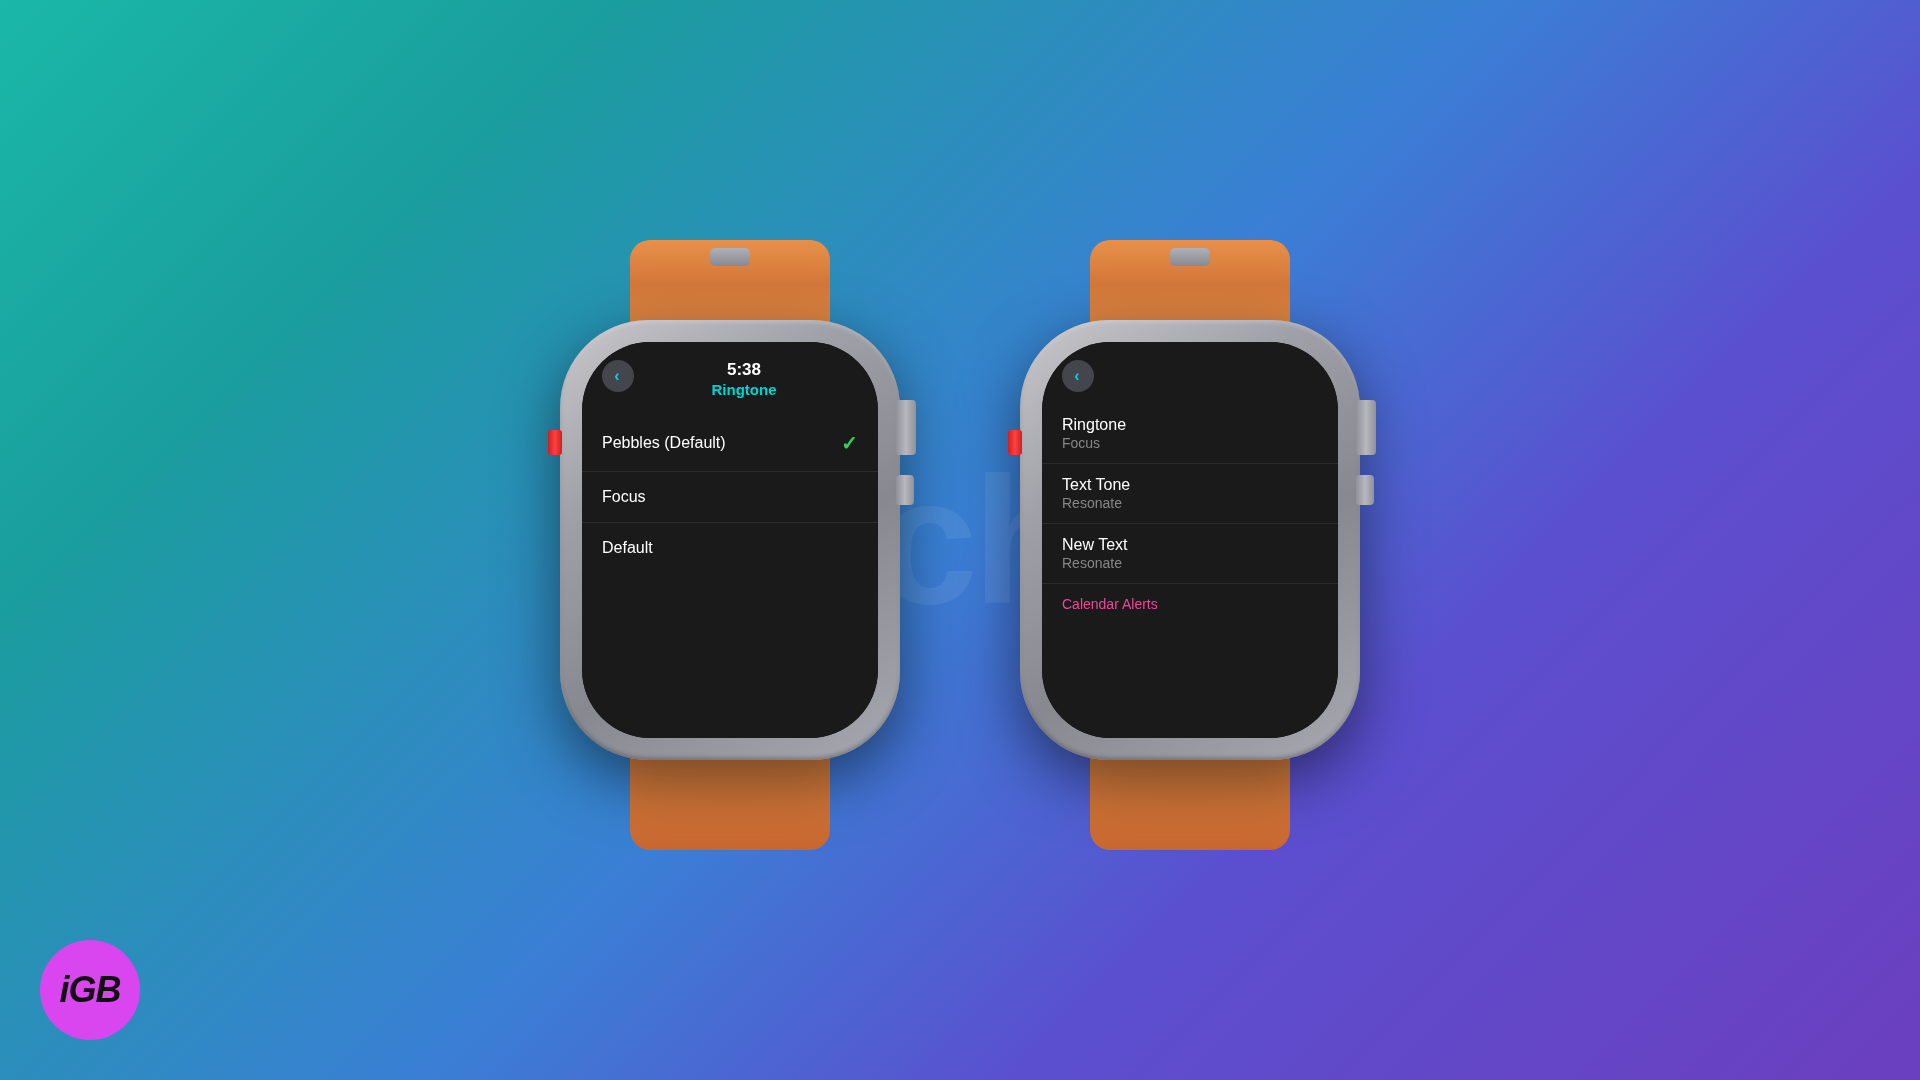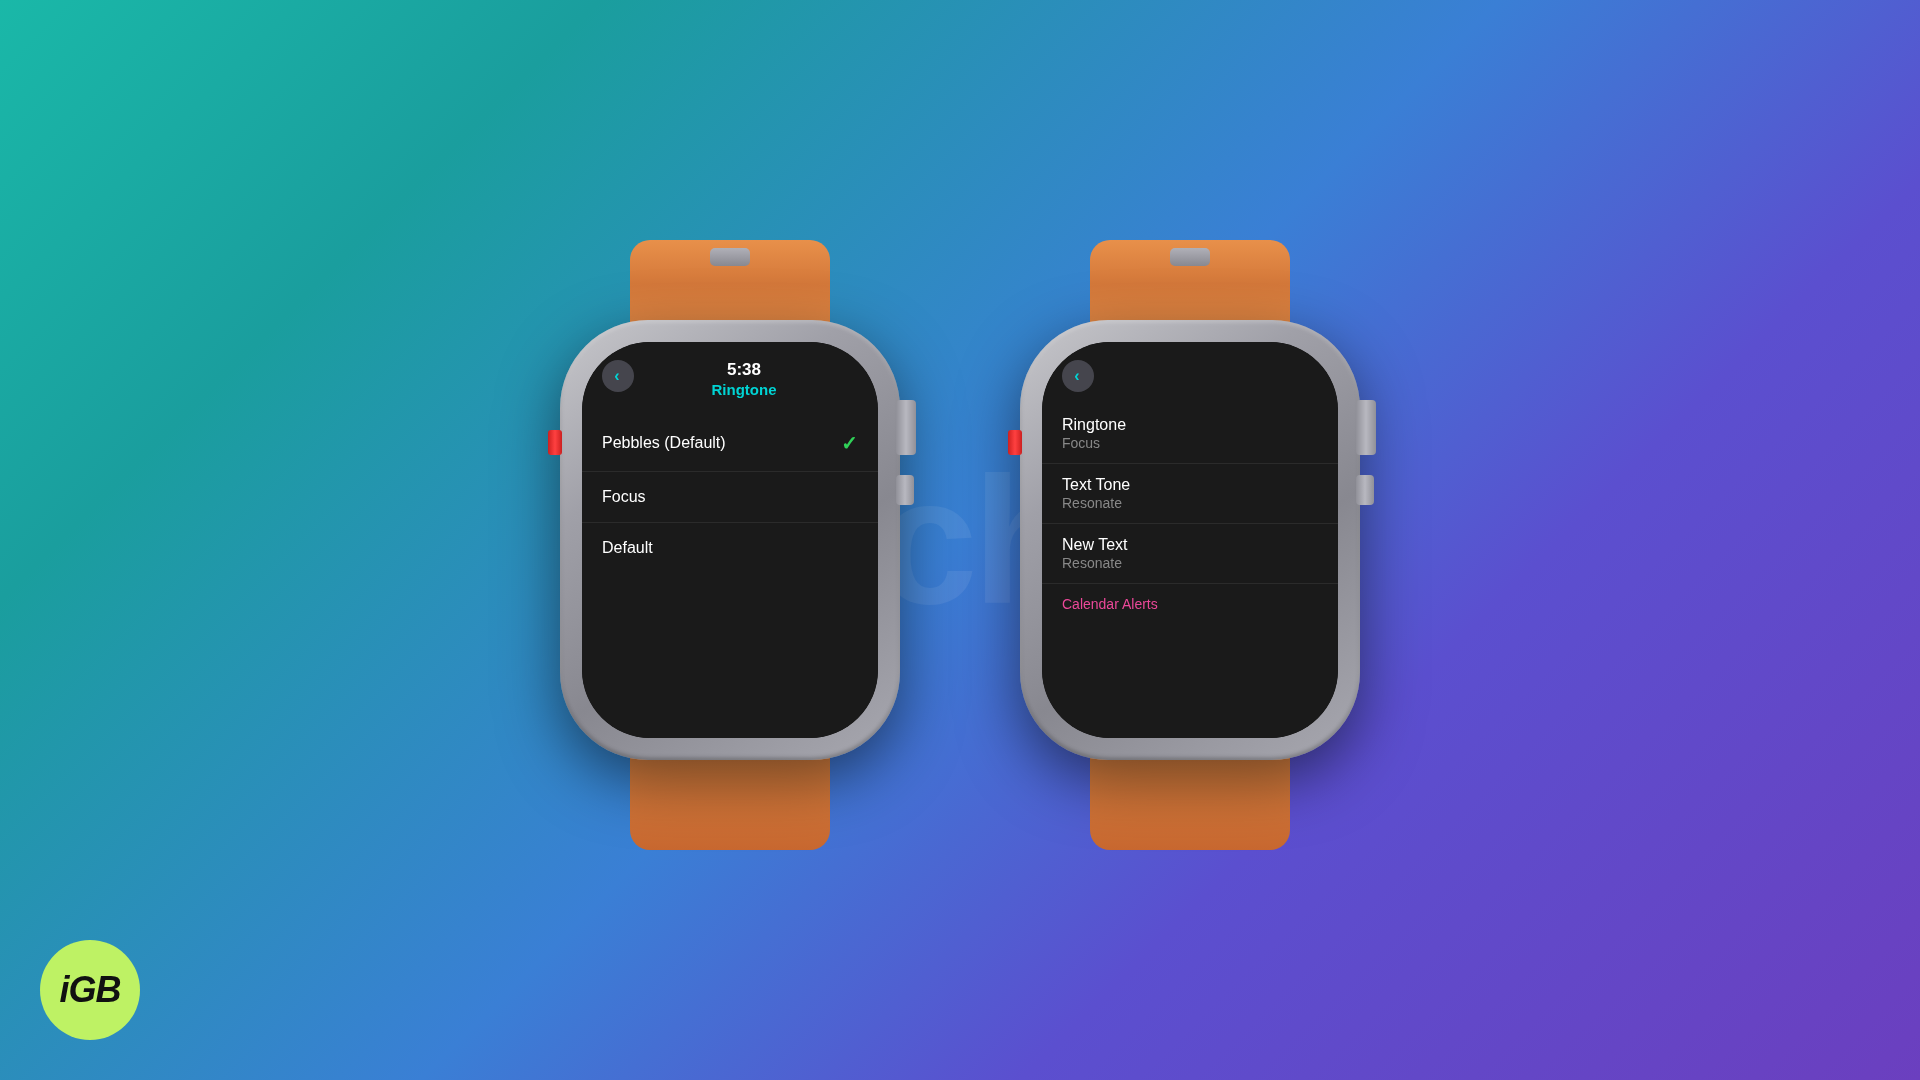--- a/index.html
+++ b/index.html
@@ -272,21 +272,21 @@
       overflow: hidden;
     }
 
     
     .igb-logo {
       position: absolute;
       bottom: 40px;
       left: 40px;
       width: 100px;
       height: 100px;
-      background: #bef264;
+      background: #d946ef;
       border-radius: 50%;
       display: flex;
       align-items: center;
       justify-content: center;
       z-index: 10;
     }
 
     .igb-text {
       font-size: 36px;
       font-weight: 800;

